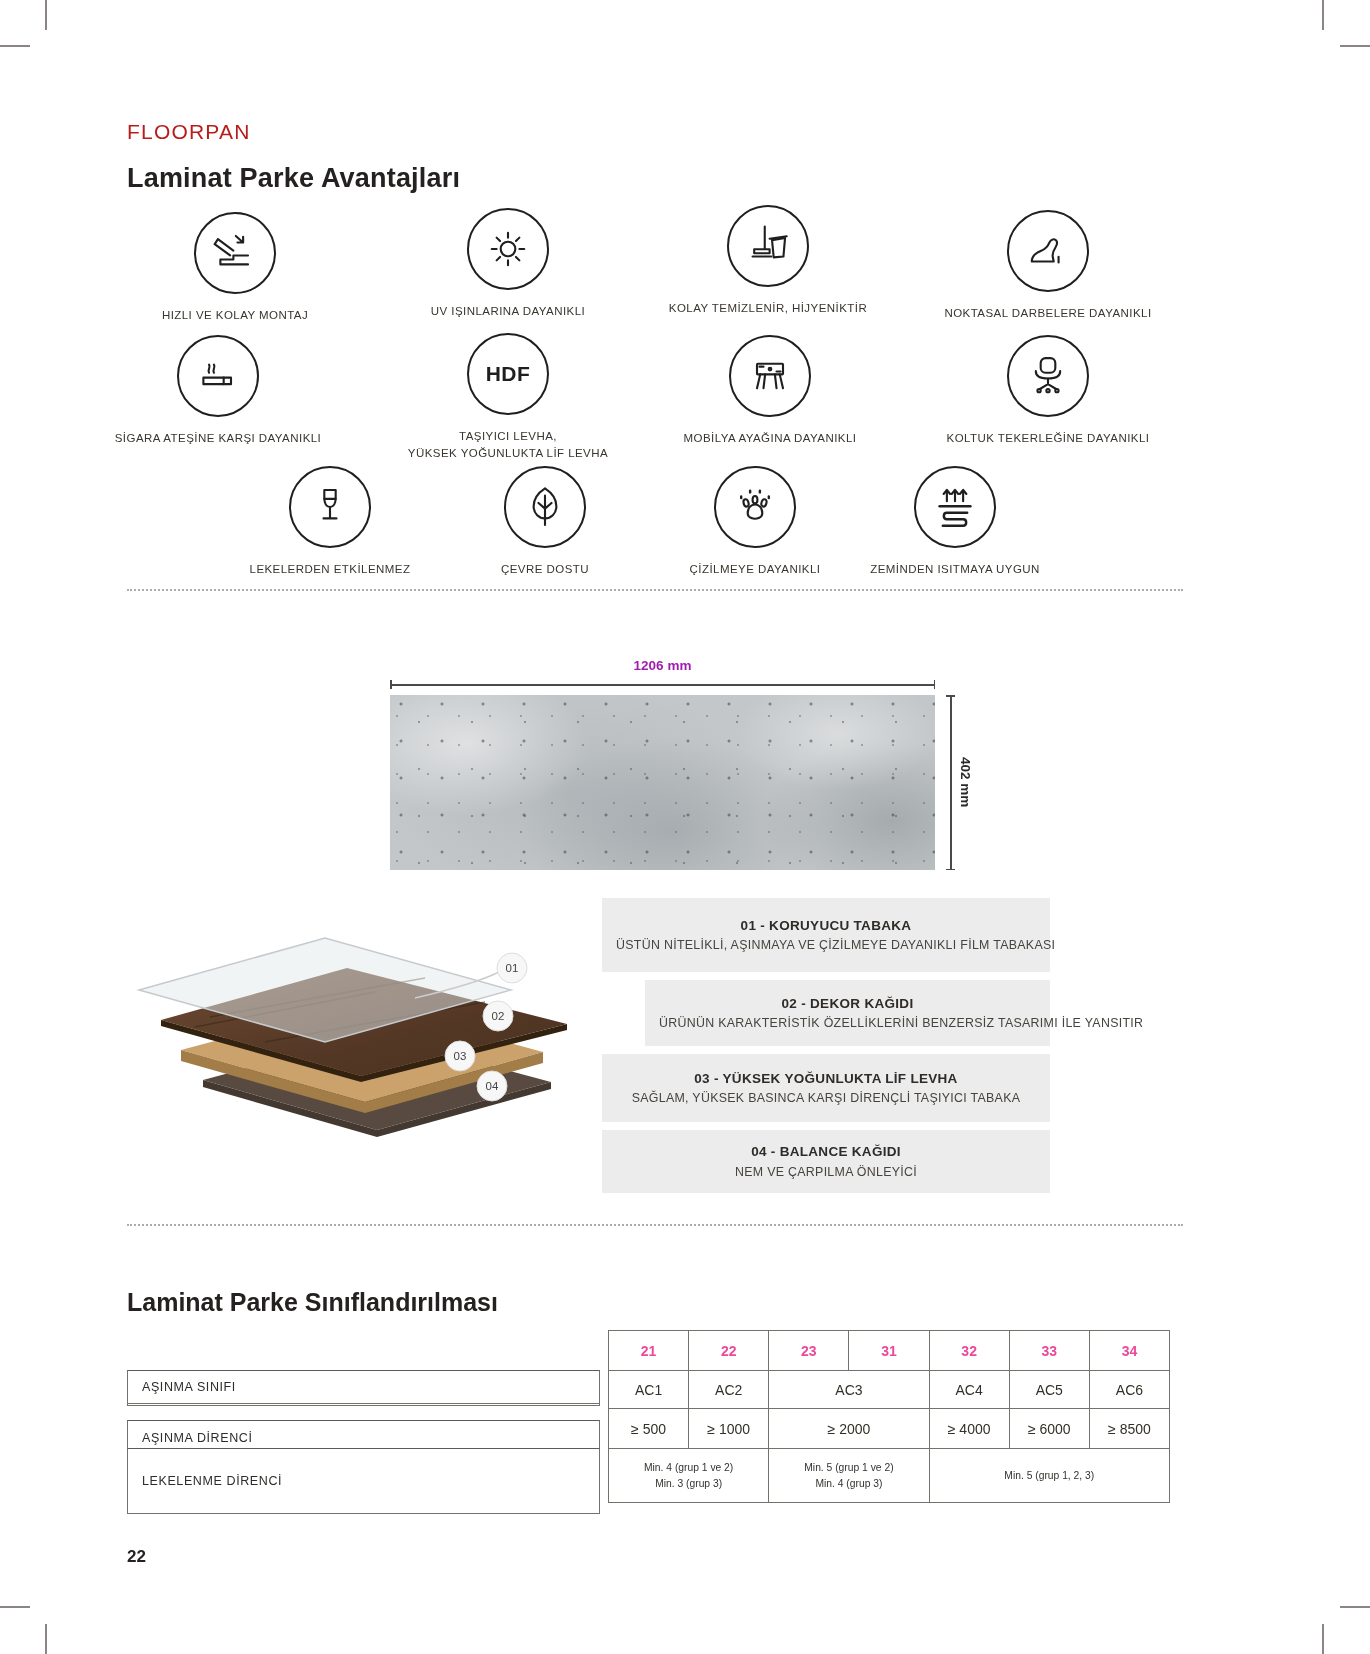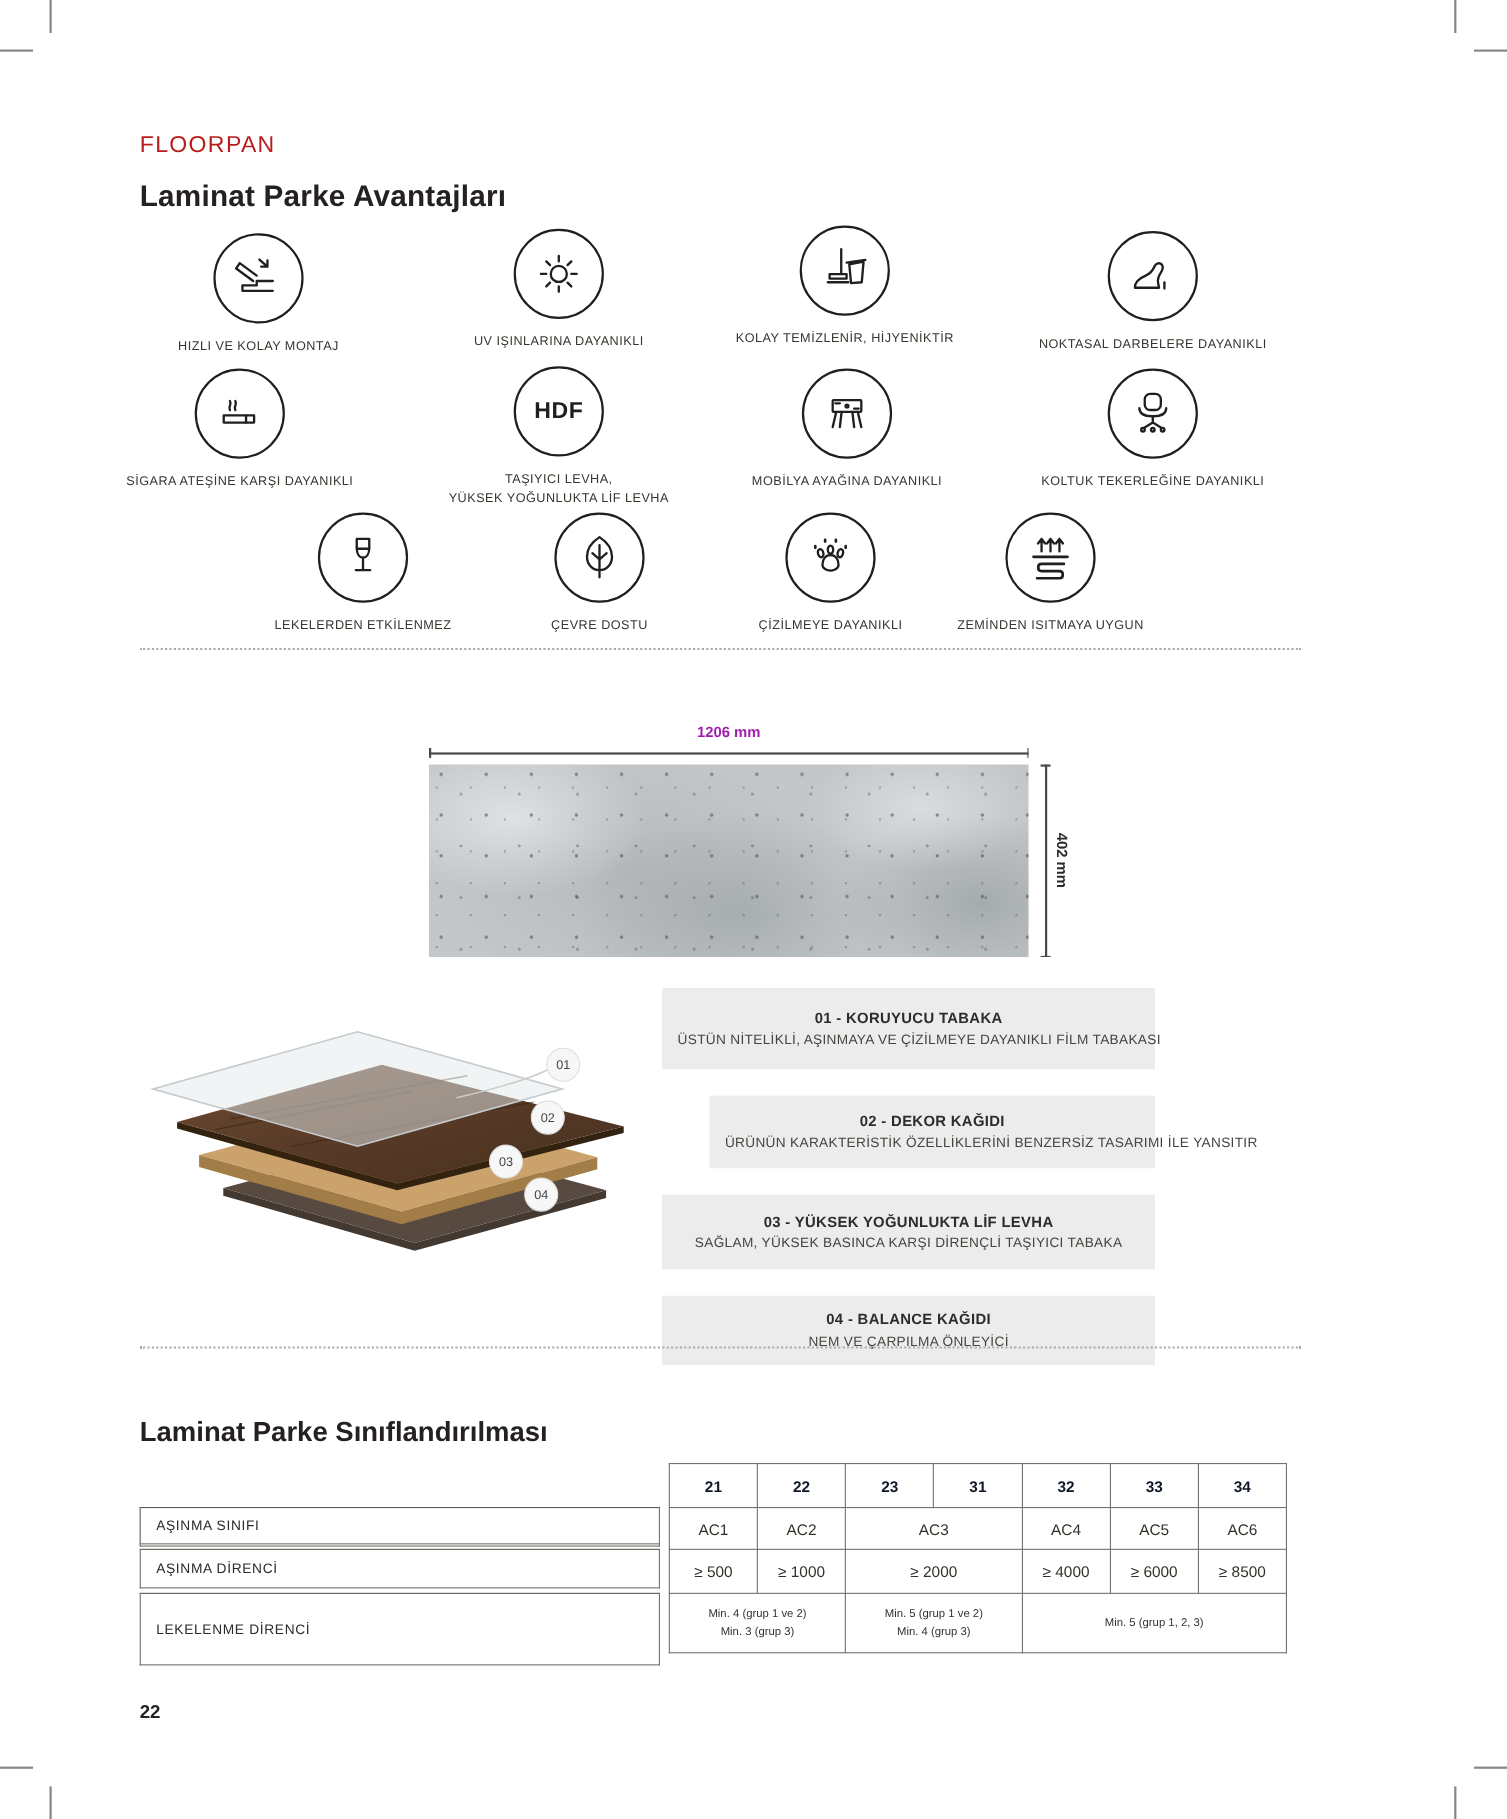--- a/index.html
+++ b/index.html
@@ -41,34 +41,34 @@
   .dimline-h  { position:absolute; left:390px; top:684px; width:545px; height:1.5px; background:#4a4a4a; }
   .dimtick-v  { position:absolute; width:1.5px; height:9px; background:#4a4a4a; }
   .dimlabel-h { position:absolute; left:390px; top:658px; width:545px; text-align:center; font-size:13.5px; font-weight:bold; color:#a21caf; }
   .dimline-v  { position:absolute; left:950px; top:695px; width:1.5px; height:175px; background:#4a4a4a; }
   .dimtick-h  { position:absolute; width:9px; height:1.5px; background:#4a4a4a; }
   .dimlabel-v { position:absolute; left:958px; top:695px; height:175px; writing-mode:vertical-rl;
                 text-align:center; font-size:13.5px; font-weight:bold; color:#2c2a28; }
 
   
   .layers-art { position:absolute; left:115px; top:912px; }
-  .layer-blocks { position:absolute; left:602px; top:898px; width:448px; display:flex; flex-direction:column; gap:24px; }
+  .layer-blocks { position:absolute; left:602px; top:898px; width:448px; display:flex; flex-direction:column; gap:8px; }
   .lblock { background:#ececec; padding:11px 14px; display:flex; flex-direction:column; justify-content:center; text-align:center; }
   .lblock .lt { font-size:13.5px; font-weight:bold; color:#2e2b28; letter-spacing:.3px; line-height:1.6; }
   .lblock .ld { font-size:12.4px; color:#47433e; letter-spacing:.3px; line-height:1.55; white-space:nowrap; }
 
   .h2 { position:absolute; left:127px; top:1288px; font-size:25px; font-weight:bold; color:#242120; }
 
   
   .classif { position:absolute; left:127px; top:1330px; width:1043px; height:172px; }
   .rowlabel { position:absolute; left:0; width:473px; border:1.5px solid #75716d; border-top-color:#5d5955;
               display:flex; align-items:center; padding-left:14px; font-size:12.5px; letter-spacing:.6px; color:#2e2b28; background:#fff; }
   table.vals { position:absolute; left:481px; top:0; width:562px; border-collapse:collapse; table-layout:fixed; }
   table.vals td { border:1.2px solid #75716d; text-align:center; vertical-align:middle; font-size:14px; color:#333028; background:#fff; }
-  table.vals tr.hdr td { font-weight:bold; font-size:14px; color:#0f172a; }
+  table.vals tr.hdr td { font-weight:bold; font-size:14px; color:#ec4899; }
   table.vals tr.small td { font-size:10.3px; line-height:1.55; color:#35322e; }
 
   .pagenum { position:absolute; left:127px; top:1547px; font-size:17px; font-weight:bold; color:#242120; }
 </style>
 </head>
 <body>
 
 <div class="page">
 
   <div class="crop v" style="left:45px;top:0;"></div>
@@ -282,21 +282,21 @@
     </div>
   </div>
 
   <div class="dotted" style="top:1224px;"></div>
 
   <div class="h2">Laminat Parke Sınıflandırılması</div>
 
   <div class="classif">
     <div class="rowlabel" style="top:0;height:36px;margin-top:40px;">SINIF</div>
     <div class="rowlabel" style="top:40px;height:34px;">AŞINMA SINIFI</div>
-    <div class="rowlabel" style="top:78px;height:36px;">AŞINMA DİRENCİ</div>
+    <div class="rowlabel" style="top:90px;height:36px;">AŞINMA DİRENCİ</div>
     <div class="rowlabel" style="top:118px;height:66px;">LEKELENME DİRENCİ</div>
 
     <table class="vals">
       <tbody>
           <tr class="hdr" style="height:40px;">
         <td>21</td>
         <td>22</td>
         <td>23</td>
         <td>31</td>
         <td>32</td>

